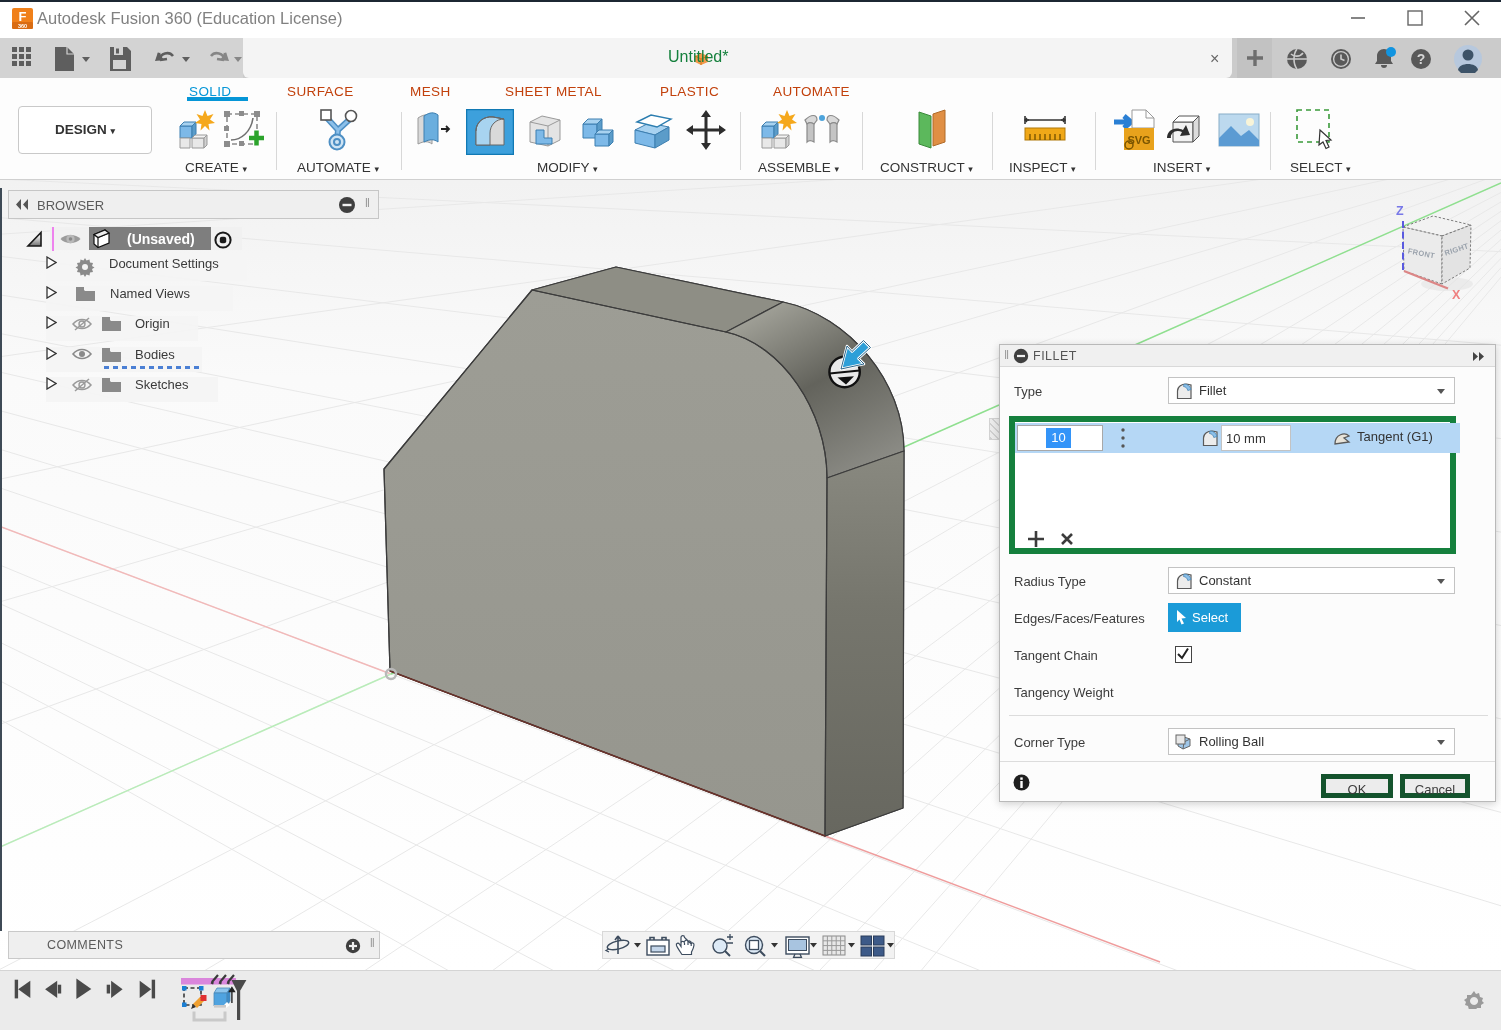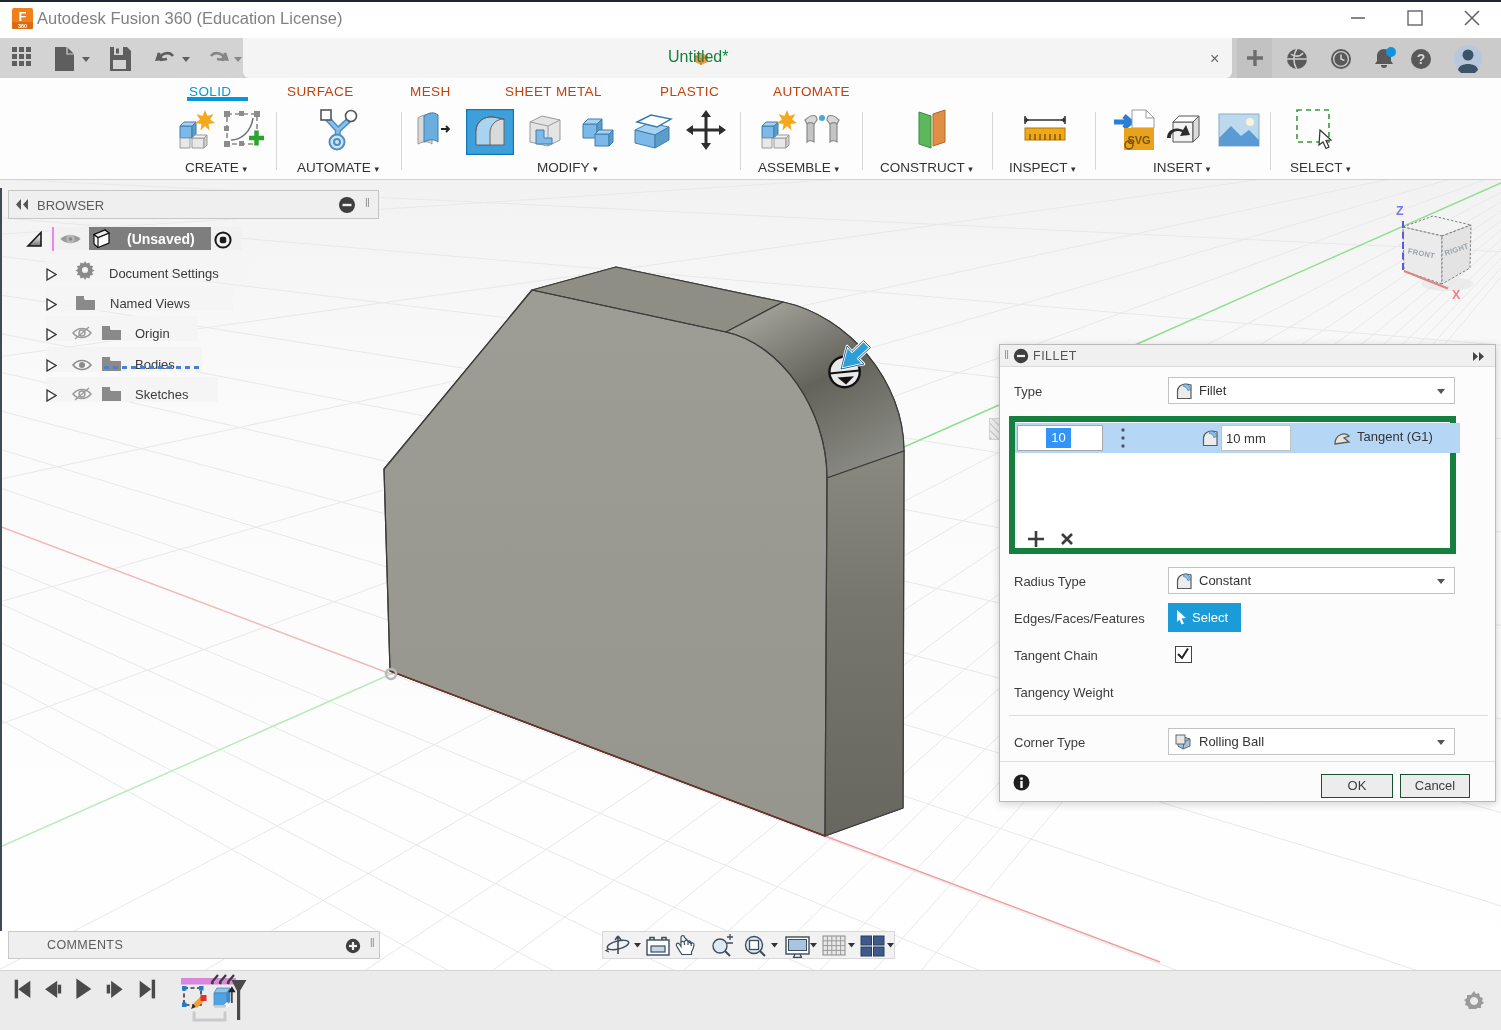--- a/index.html
+++ b/index.html
@@ -18,28 +18,28 @@
 .rtab{top:84px;font-size:13.5px;color:#c2410c;letter-spacing:.4px}
 .rtab.active{color:#0696d7}
 #tabline{left:187px;top:97px;width:61px;height:4px;background:#0696d7}
 #designbtn{left:18px;top:106px;width:134px;height:48px;border:1px solid #c9c9c9;border-radius:4px;background:#fff;text-align:center;line-height:46px;font-size:13.5px;font-weight:bold;color:#333}
 .glabel{top:160px;font-size:13.5px;color:#333}
 .vsep{top:112px;width:1px;height:58px;background:#d8d8d8}
 
 #canvas{left:0;top:180px;width:1501px;height:790px}
 
 #browser-h{left:8px;top:190px;width:371px;height:29px;background:#efefef;border:1px solid #c6c6c6;color:#5b5b5b;font-size:13px}
-.trow{height:25px;color:#3a3a3a;font-size:13px;display:flex;align-items:flex-end;background:rgba(244,244,244,.92)}
+.trow{height:25px;color:#3a3a3a;font-size:13px;display:flex;align-items:flex-start;background:rgba(244,244,244,.92)}
 
 #dlg{left:999px;top:344px;width:497px;height:458px;background:#fcfcfc;border:1px solid #b9b9b9;box-shadow:0 2px 8px rgba(0,0,0,.18)}
 #dlg-h{left:0;top:0;width:495px;height:22px;background:#f0f0f0;border-bottom:1px solid #d9d9d9;color:#555;font-size:12.5px}
 .dlabel{font-size:13px;color:#3c3c3c}
 .dd{position:absolute;width:287px;height:27px;background:#fff;border:1px solid #c3c3c3;display:flex;align-items:center;font-size:13px;color:#333}
 .caret{width:0;height:0;border-left:4px solid transparent;border-right:4px solid transparent;border-top:5px solid #555}
-.btn{height:24px;background:#ececec;border:1px solid #14532d;font-size:13px;color:#3c3c3c;text-align:center;line-height:22px}
+.btn{height:24px;background:#ececec;border:5px solid #14532d;font-size:13px;color:#3c3c3c;text-align:center;line-height:22px}
 
 #comments{left:8px;top:931px;width:372px;height:28px;background:#efefef;border:1px solid #c9c9c9;color:#5b5b5b;font-size:12.5px}
 
 #navbar{left:602px;top:931px;width:293px;height:28px;background:#f2f2f2;border:1px solid #d8d8d8}
 
 #timeline{left:0;top:970px;width:1501px;height:60px;background:#ebebeb;border-top:1px solid #d4d4d4}
 </style></head><body>
 <div id="app">
 
 
@@ -229,20 +229,21 @@
 
 
 <div class="abs" id="ribbon"></div>
 <div class="abs rtab active" style="left:189px">SOLID</div>
 <div class="abs rtab" style="left:287px">SURFACE</div>
 <div class="abs rtab" style="left:410px">MESH</div>
 <div class="abs rtab" style="left:505px">SHEET METAL</div>
 <div class="abs rtab" style="left:660px">PLASTIC</div>
 <div class="abs rtab" style="left:773px">AUTOMATE</div>
 <div class="abs" id="tabline"></div>
+<div class="abs" id="designbtn">DESIGN <span style="font-size:9px">▾</span></div>
 <div class="abs" style="left:172px;top:108px;width:44px;height:44px"><svg width="44" height="44">
         <path d="M8,18 h12 v12 h-12 z" fill="#7db9e8" stroke="#3d7fb0"></path>
         <path d="M8,18 l4,-4 h12 l-4,4 z" fill="#a8d2f0" stroke="#3d7fb0"></path>
         <path d="M20,18 l4,-4 v12 l-4,4 z" fill="#5b9cc9" stroke="#3d7fb0"></path>
         <path d="M20,30 h12 v10 h-12 z" fill="#e8e8e8" stroke="#9a9a9a"></path>
         <path d="M20,30 l3,-3 h12 l-3,3 z" fill="#f4f4f4" stroke="#9a9a9a"></path>
         <path d="M32,30 l3,-3 v10 l-3,3 z" fill="#d2d2d2" stroke="#9a9a9a"></path>
         <path d="M8,30 h10 v10 h-10 z" fill="#e8e8e8" stroke="#9a9a9a"></path>
         <path d="M33,2 l2.5,6 6,-2 -3.5,5.5 5,3.5 -6.5,1 1,6.5 -4.5,-4.5 -4.5,4.5 1,-6.5 -6.5,-1 5,-3.5 -3.5,-5.5 6,2 z" fill="#f5a81c"></path>
       </svg></div>

